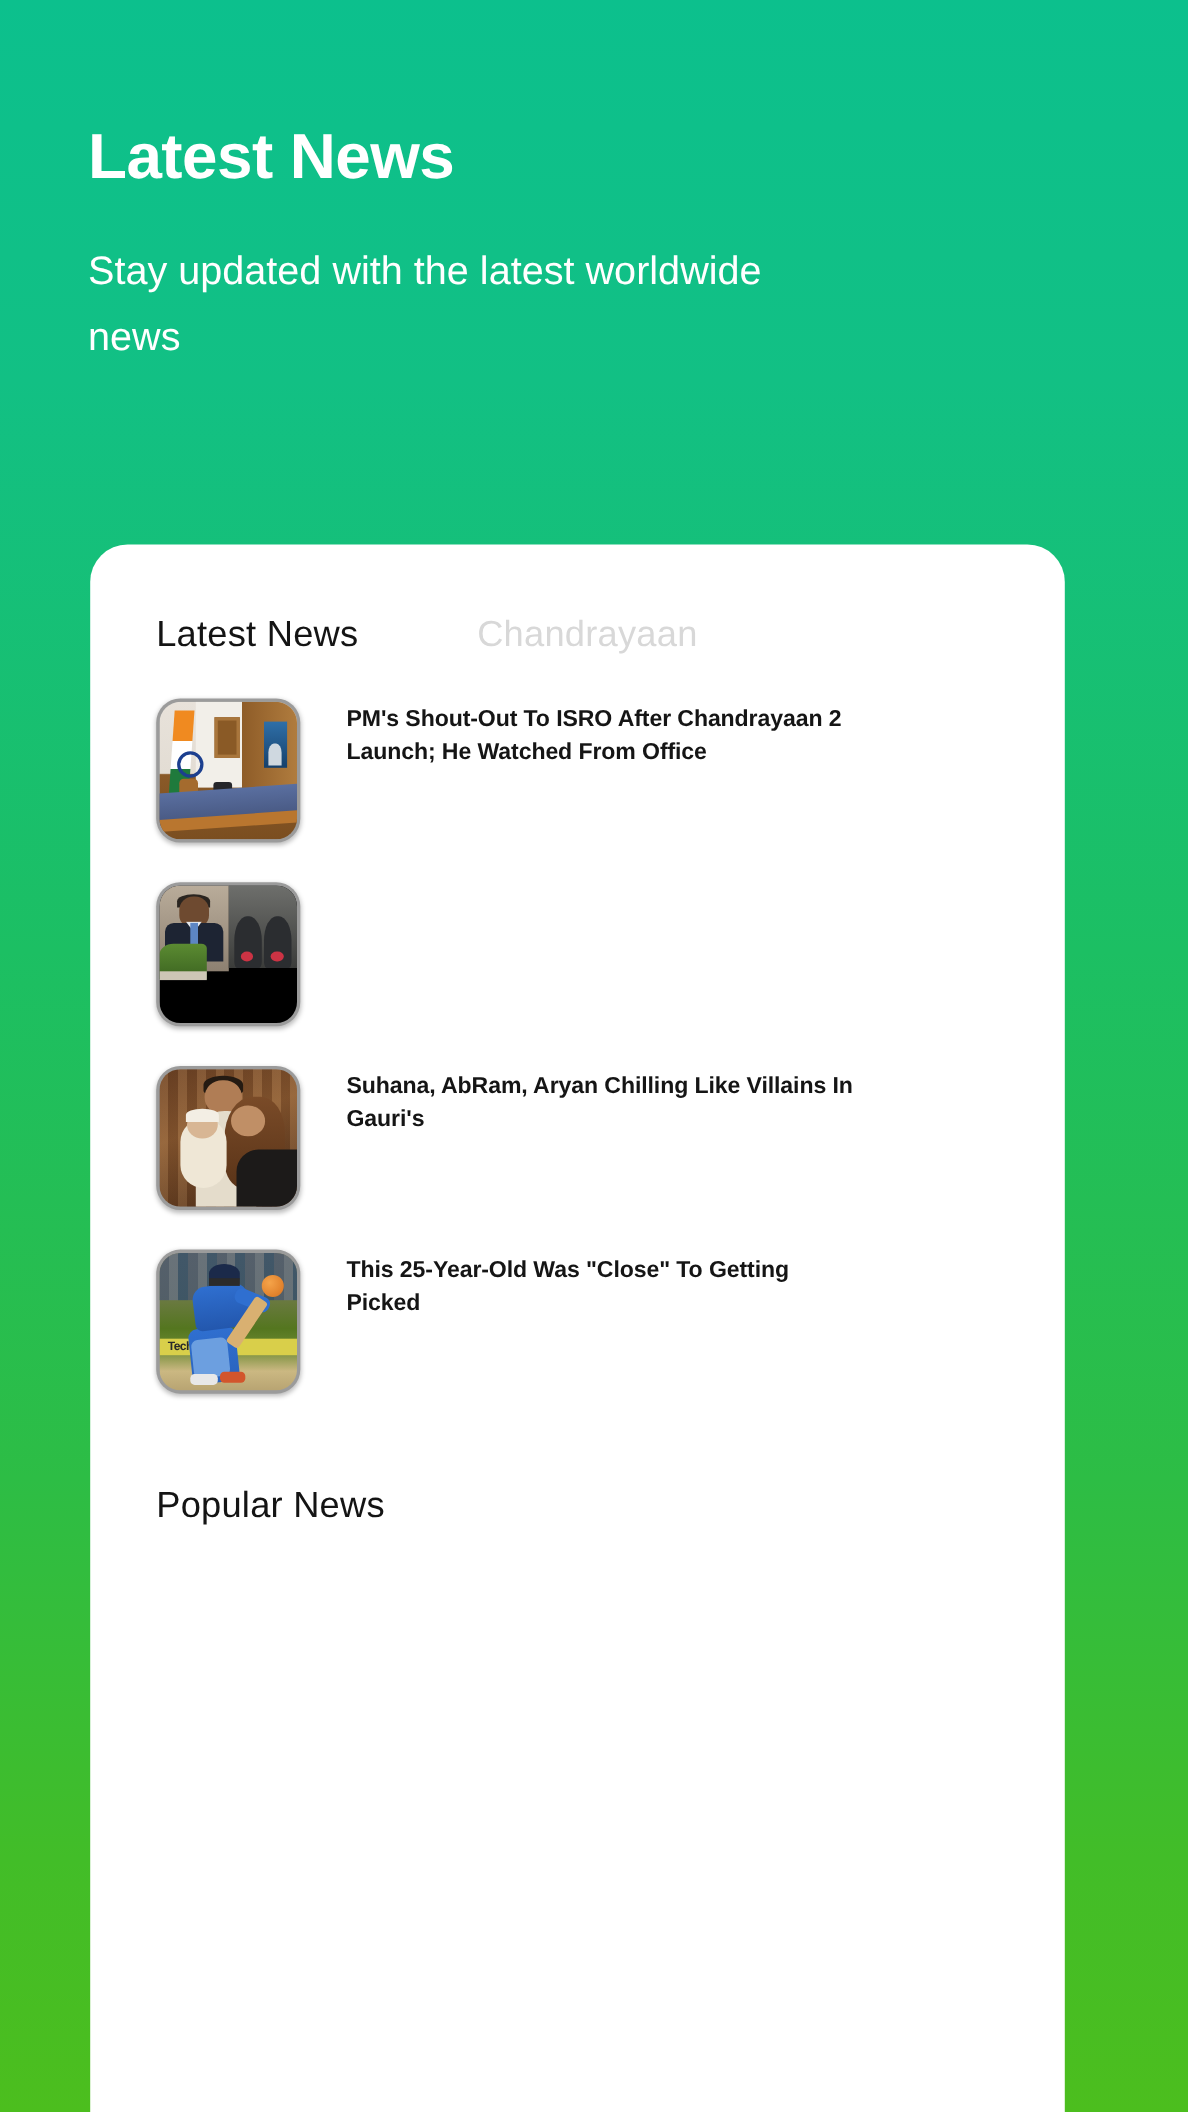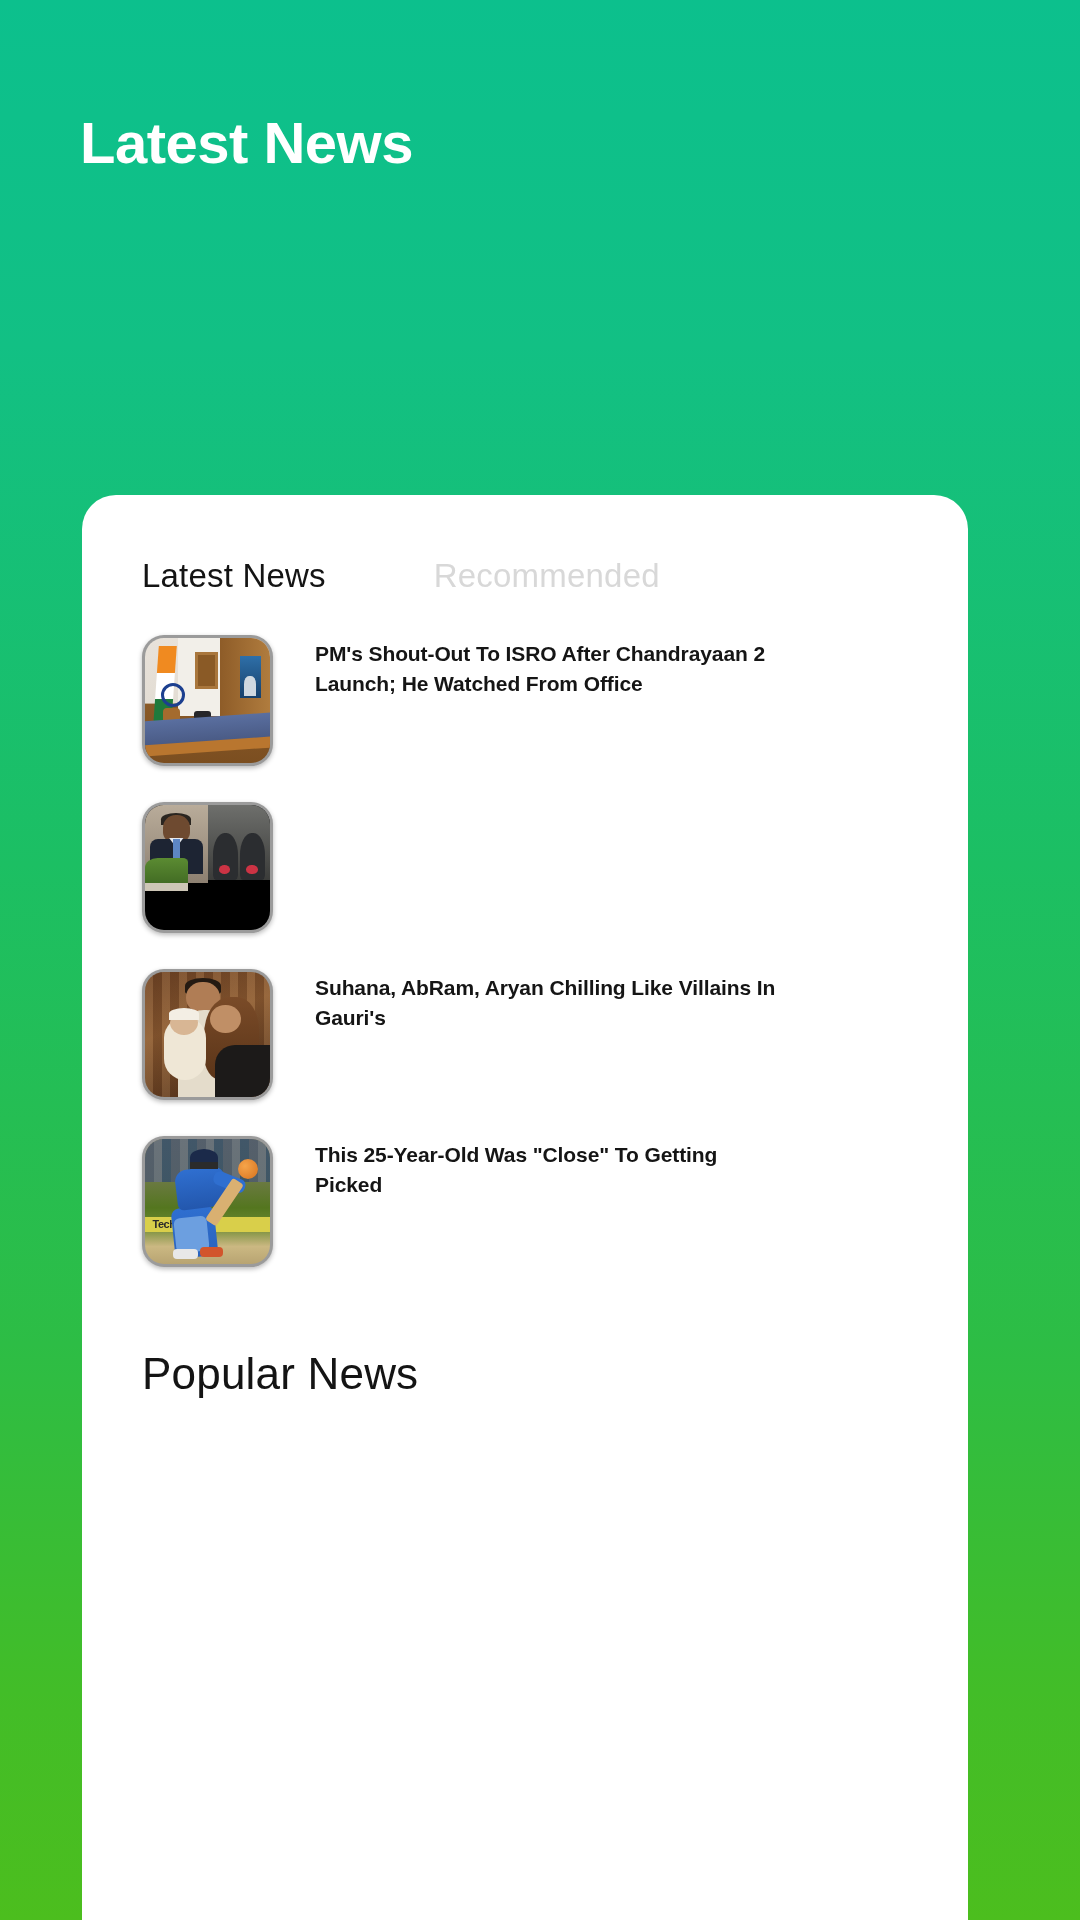--- a/index.html
+++ b/index.html
@@ -92,21 +92,21 @@
     color:#151515;
     line-height:1.42;
     letter-spacing:-0.1px;
     padding-top:4px;
     max-width:470px;
   }
 
   
   .section-head {
     padding:46px 0 0 60px;
-    font-size:44px;
+    font-size:33px;
     color:#141414;
     letter-spacing:0.2px;
   }
 
   
   .scene { position:absolute; inset:0; }
 
   
   .t1 { background:linear-gradient(180deg,#e8e2da 0%,#e3ddd4 52%,#8a5a28 53%,#7b4e20 100%); }
   .t1 .wall  { position:absolute; left:26%; top:0; width:34%; height:62%; background:#f2efe9; }
@@ -181,27 +181,28 @@
   .t5 .eye   { position:absolute; left:46%; top:32%; width:12%; height:8%; background:#4a3318; border-radius:50%; }
   .t5 .brow  { position:absolute; left:42%; top:27%; width:20%; height:5%; background:#8d6640; border-radius:50%; }
   .t5 .chest { position:absolute; left:4%; top:62%; width:48%; height:40%; background:linear-gradient(180deg,#d9bc8c,#b8976a); border-radius:40% 30% 0 0; }
   .t5 .grass { position:absolute; left:62%; top:84%; width:42%; height:20%; background:#41603a; border-radius:50% 50% 0 0; filter:blur(1px); }
 </style>
 </head>
 <body>
 
 <div class="hero">
   <h1 class="hero-title">Latest News</h1>
+  <p class="hero-sub">Stay updated with the latest worldwide news</p>
 </div>
 
 <div class="card">
 
   <div class="tabs">
     <button class="tab active">Latest News</button>
-    <button class="tab inactive">Recommended</button>
+    <button class="tab inactive">Chandrayaan</button>
   </div>
 
   <div class="news-list">
 
     <div class="news-item">
       <div class="thumb-wrap">
         <div class="thumb">
           <div class="scene t1">
             <div class="wall"></div>
               <div class="wood"></div>

